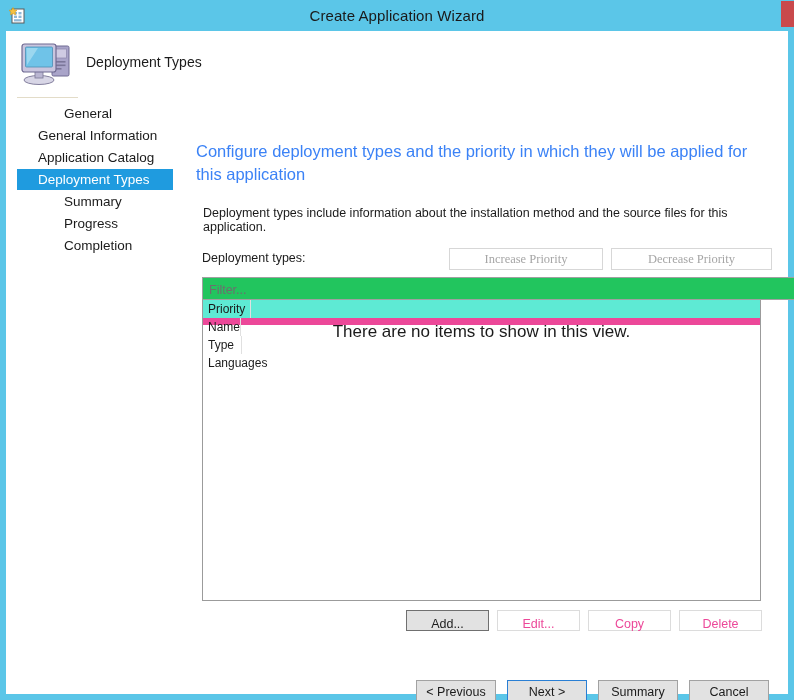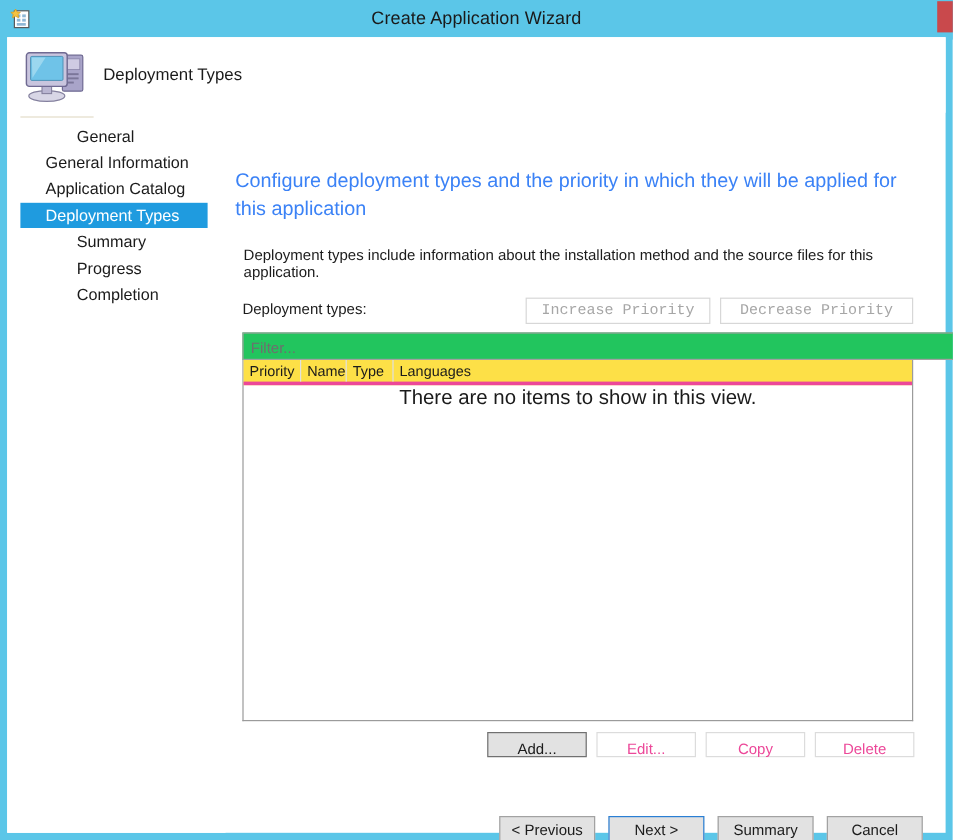--- a/index.html
+++ b/index.html
@@ -158,25 +158,26 @@
     color: #1b1b1b;
   }
   .priority-button {
     position: absolute;
     top: 154px;
     height: 22px;
     background: #ffffff;
     border: 1px solid #d7d7d7;
     color: #a6a6a6;
     font-size: 12.5px;
-    font-family: Liberation Mono, monospace;
+    font-family: Liberation Serif, serif;
     text-align: center;
     line-height: 20px;
     padding: 0;
     cursor: default;
+    margin-left: 11px;
   }
   #increase-priority-button { left: 250px; width: 154px; }
   #decrease-priority-button { left: 412px; width: 161px; }
 
   
   #filter-wrap {
     position: absolute;
     left: 14px; top: 183px;
     width: 622px; height: 23px;
     border: 1px solid #a0a0a0;
@@ -208,23 +209,24 @@
     left: 14px; top: 206px;
     width: 559px; height: 301px;
     border: 1px solid #9b9b9b;
     border-top: none;
     background: #ffffff;
     box-sizing: border-box;
   }
   #list-header {
     position: relative;
     height: 18px;
-    background: #fde047;
-    border-bottom: 3px solid #ec4899;
+    background: #5eead4;
+    border-bottom: 7px solid #ec4899;
     display: flex;
+    flex-direction: column;
   }
   .col-header {
     position: relative;
     height: 18px;
     line-height: 18px;
     font-size: 12px;
     color: #1b1b1b;
     padding-left: 5px;
     box-sizing: border-box;
     border-right: 1px solid #e0e0e0;

